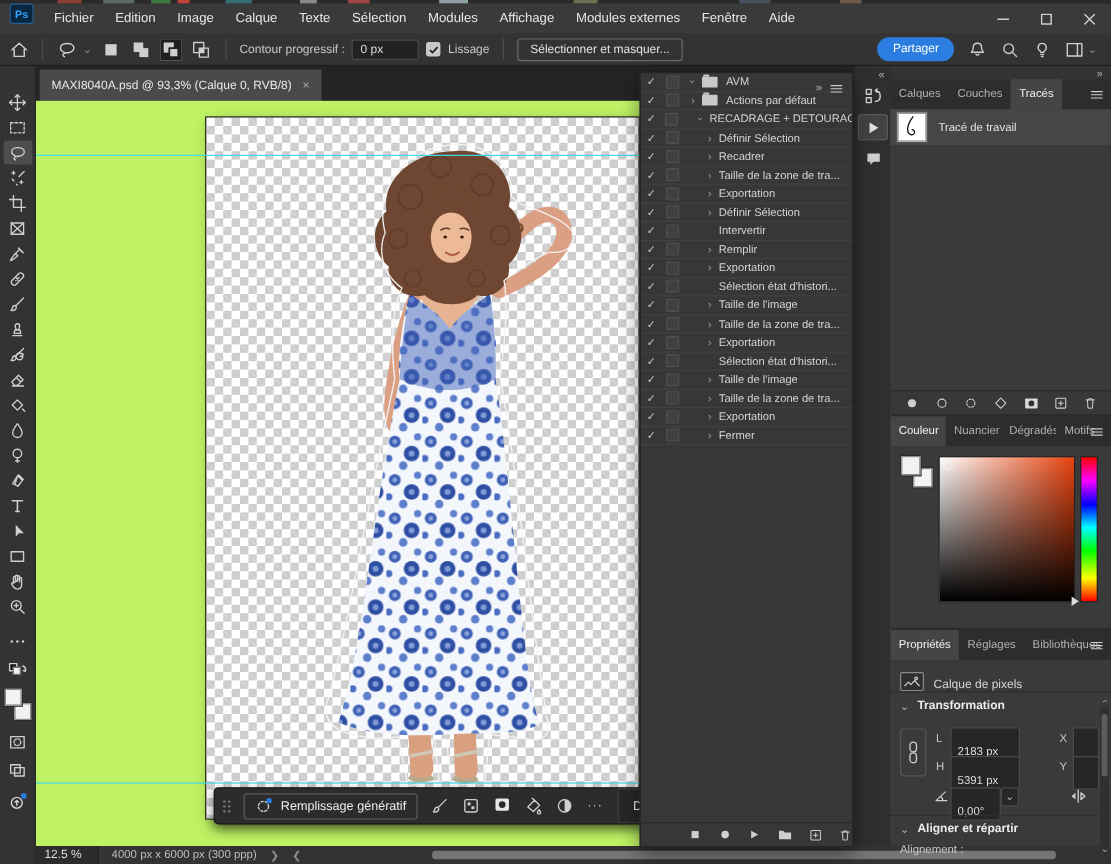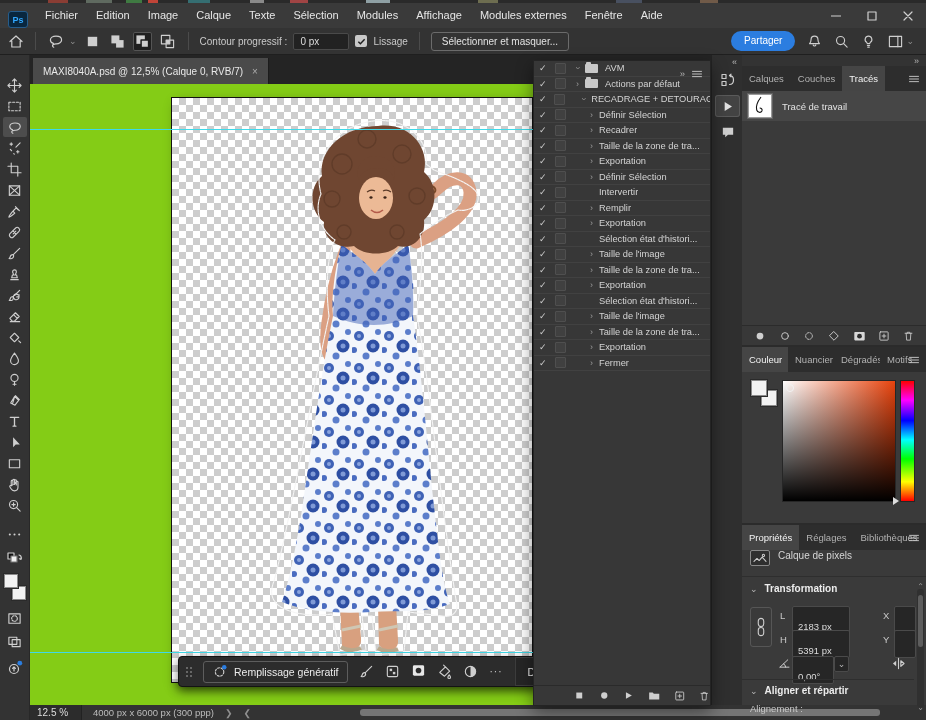--- a/index.html
+++ b/index.html
@@ -8,21 +8,21 @@
 #app{position:relative;width:926px;height:720px;background:#323232}
 .abs{position:absolute}
 svg.ic{stroke:#cfcfcf;fill:none;stroke-width:1.2;stroke-linecap:round;stroke-linejoin:round;display:block}
 svg.ic .fill{fill:#cfcfcf;stroke:none}
 
 
 #strip{left:0;top:0;width:926px;height:3px;background:#2a2a2a;display:flex;align-items:stretch}
 #strip span{height:3px;display:block}
 
 
-#titlebar{left:0;top:3px;width:926px;height:25px;background:#3a3a3a;display:flex;align-items:flex-end}
+#titlebar{left:0;top:3px;width:926px;height:25px;background:#3a3a3a;display:flex;align-items:flex-start}
 .ps-badge{width:20px;height:17px;margin:0 8px 0 8px;background:#09273f;border:1px solid #265d8c;border-radius:3px;
 color:#31a8ff;font-size:9px;font-weight:bold;display:flex;align-items:center;justify-content:center}
 .menu-item{padding:0 9px;height:25px;line-height:25px;color:#e6e6e6;font-size:11px;white-space:nowrap}
 #winbtns{margin-left:auto;display:flex}
 .winbtn{width:36px;height:25px;display:flex;align-items:center;justify-content:center}
 
 
 #optionsbar{left:0;top:28px;width:926px;height:27px;background:#333;border-bottom:1px solid #1f1f1f;
 display:flex;align-items:center;gap:6px;padding:0 8px}
 .vsep{width:1px;height:18px;background:#4b4b4b;margin:0 5px;flex:0 0 auto}
@@ -42,21 +42,21 @@
 .tool.sel{background:#4d4d4d}
 .swatches{position:relative;width:24px;height:26px;margin-top:4px;flex:0 0 auto}
 .sw{position:absolute;width:14px;height:14px;background:#f2f2f2;border:1px solid #8a8a8a;box-shadow:0 0 0 1px #2a2a2a}
 .sw.bg2{right:1px;bottom:0}.sw.fg2{left:1px;top:0;z-index:2}
 
 
 #tabstrip{left:30px;top:55px;width:712px;height:29px;background:#242424;display:flex;align-items:flex-end}
 #doctab{height:26px;background:#4a4a4a;display:flex;align-items:center;gap:9px;padding:0 10px;margin-left:3px;
 color:#e8e8e8;font-size:10px;border-right:1px solid #1c1c1c;white-space:nowrap}
 #doctab .x{color:#ababab;font-size:10px}
-#pasteboard{left:30px;top:84px;width:712px;height:621px;background:#84cc16;overflow:hidden}
+#pasteboard{left:30px;top:84px;width:712px;height:621px;background:#bef264;overflow:hidden}
 #canvas{position:absolute;left:142px;top:14px;width:360px;height:584px;background-color:#fff;
 background-image:linear-gradient(45deg,#cdcdcd 25%,transparent 25%,transparent 75%,#cdcdcd 75%),
 linear-gradient(45deg,#cdcdcd 25%,transparent 25%,transparent 75%,#cdcdcd 75%);
 background-size:14px 14px;background-position:0 0,7px 7px;box-shadow:0 0 0 1px #111,5px 5px 12px rgba(0,0,0,.45)}
 .guide{position:absolute;left:0;width:503px;height:1px;background:#3fd9e8;z-index:5}
 
 
 #ctxbar{position:absolute;left:148px;top:572px;height:31px;background:#2c2c2c;border:1px solid #131313;border-radius:4px;
 display:flex;align-items:center;gap:11px;padding:0 7px;box-shadow:0 4px 10px rgba(0,0,0,.5);z-index:6}
 .grip{display:grid;grid-template-columns:2px 2px;gap:2px}
@@ -112,21 +112,21 @@
 .fgbg{position:absolute;left:9px;top:8px;width:26px;height:26px}
 .fgbg .sw{box-shadow:0 0 0 1px #2a2a2a;width:16px;height:16px}
 #sv{position:absolute;left:40px;top:8px;width:114px;height:122px;border:1px solid #262626;
 background-image:linear-gradient(to top,#000,rgba(0,0,0,0)),linear-gradient(to right,#fff,#e8430d)}
 #sv-ring{position:absolute;left:3px;top:3px;width:8px;height:8px;border:1.5px solid #f2f2f2;border-radius:50%}
 #hue{position:absolute;left:158px;top:8px;width:15px;height:122px;border:1px solid #262626;
 background:linear-gradient(to bottom,#f00 0%,#f0f 16%,#00f 33%,#0ff 49%,#0f0 65%,#ff0 84%,#f00 100%)}
 #hue-arrow{position:absolute;left:151px;top:125px;width:0;height:0;border-top:4px solid transparent;border-bottom:4px solid transparent;border-left:6px solid #ddd}
 
 
-#g3 .row{display:flex;align-items:flex-start}
+#g3 .row{display:flex;align-items:flex-end}
 #layer-row{height:26px;gap:8px;padding:0 8px;background:#3a3a3a}
 .lyr-ic{width:20px;height:16px;border:1px solid #8a8a8a;border-radius:2px;display:flex;align-items:center;justify-content:center;background:#2f2f2f}
 #props-body{position:relative;flex:1;background:#3a3a3a;border-top:1px solid #2e2e2e}
 .sect-title{position:absolute;left:8px;color:#ececec;font-size:10px;font-weight:bold;display:flex;gap:7px;align-items:center}
 .sect-chev{color:#b9b9b9;font-weight:normal;font-size:9px}
 .tf-label{position:absolute;color:#c9c9c9;font-size:9.5px}
 .tf-field{position:absolute;height:16px;line-height:14px;background:#262626;border:1px solid #4a4a4a;border-radius:2px;color:#dcdcdc;padding:13px 5px;font-size:9.5px}
 #chainbox{position:absolute;left:8px;top:30px;width:22px;height:40px;border:1px solid #565656;border-radius:3px;display:flex;align-items:center;justify-content:center}
 #pscroll{position:absolute;right:2px;top:12px;width:7px;height:118px;background:#303030;border-radius:3px}
 #pscroll .thumb{position:absolute;left:1px;top:6px;width:5px;height:52px;background:#5d5d5d;border-radius:3px}
@@ -418,21 +418,21 @@
         <svg class="ic" width="16" height="16" viewBox="0 0 16 16">
           <circle cx="7" cy="9" r="4.5"></circle>
           <path d="M7 11V7M7 7L5.6 8.4M7 7l1.4 1.4"></path>
           <circle cx="12.8" cy="3.2" r="2.4" fill="#2b7de0" stroke="none"></circle>
         </svg>
       </div>
   </div>
 
   <div id="tabstrip" class="abs">
     <div id="doctab">
-      <span>MAXI8040A.psd @ 12,5% (Calque 0, RVB/7)</span>
+      <span>MAXI8040A.psd @ 93,3% (Calque 0, RVB/8)</span>
       <span class="x">×</span>
     </div>
   </div>
 
   <div id="pasteboard" class="abs">
     <div id="canvas">
       <svg viewBox="0 0 360 584" width="360" height="584">
         <defs>
           <pattern id="fl" width="30" height="32" patternUnits="userSpaceOnUse">
             <rect width="30" height="32" fill="#f3f6fb"></rect>

